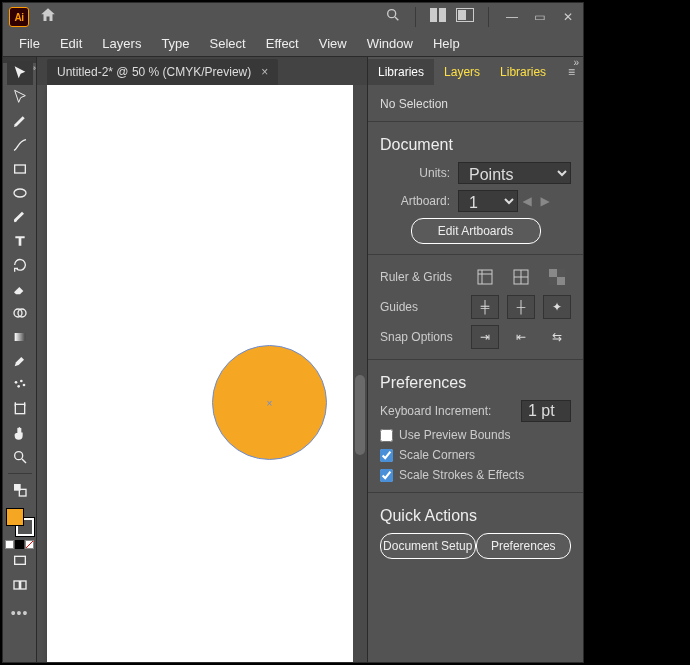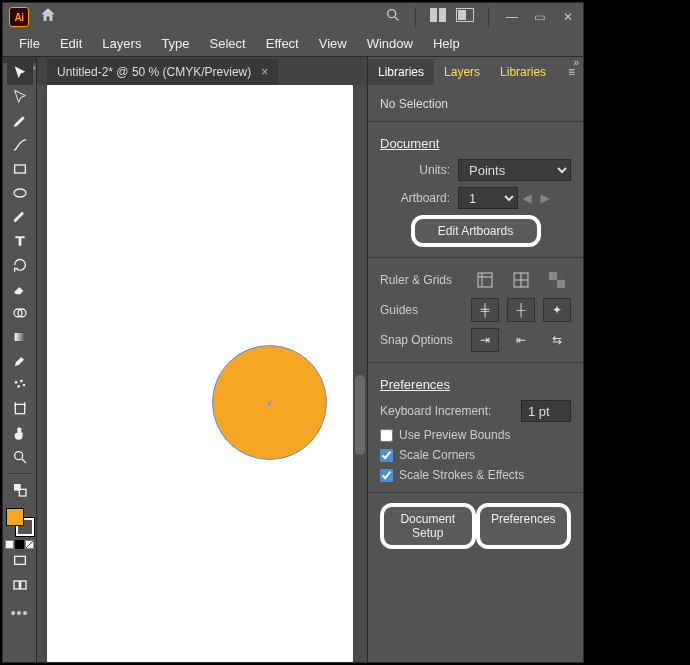--- a/index.html
+++ b/index.html
@@ -45,27 +45,27 @@
   .vscroll { position:absolute; right:0; top:0; width:14px; height:100%; background:#4a4a4a;}
   .vthumb { position:absolute; left:2px; width:10px; top:290px; height:80px; background:#6a6a6a; border-radius:5px;}
   
   .panel { width:216px; background:#535353; color:#ccc; font-size:12px; display:flex; flex-direction:column; border-left:1px solid #2a2a2a; position:relative;}
   .panel-exp{position:absolute;top:0;right:4px;color:#ccc;font-size:10px;}
   .ptabs { display:flex; height:28px; align-items:flex-end;}
   .ptab { padding:6px 10px; color:#fde047; font-size:12px;}
   .ptab.active { color:#fff; background:#434343;}
   .pbody { flex:1; overflow:auto; padding:0 12px 12px 12px; background:#535353;}
   .sect-label { color:#ddd; font-size:12px; margin:12px 0 8px 0;}
-  .sect-head { color:#eee; font-size:13px; margin:14px 0 8px 0;text-decoration:underline;}
+  .sect-head { color:#eee; font-size:16px; margin:14px 0 8px 0;}
   .divider { height:1px; background:#3d3d3d; margin:10px -12px;}
   .row { display:flex; align-items:center; margin:6px 0;}
   .row label { width:70px; text-align:right; color:#ccc; margin-right:8px;}
-  select,.txtin { background:#3b3b3b; border:1px solid #2a2a2a; color:#ddd; font-size:13px; height:22px; padding:2px 6px;}
+  select,.txtin { background:#3b3b3b; border:1px solid #2a2a2a; color:#ddd; font-size:16px; height:22px; padding:2px 6px;}
   .wide { flex:1;}
-  .btn { background:#5a5a5a; border:4px solid #ffffff; color:#eee; font-size:12px; padding:5px 0; text-align:center; border-radius:12px;}
+  .btn { background:#5a5a5a; border:1px solid #ffffff; color:#eee; font-size:12px; padding:5px 0; text-align:center; border-radius:12px;}
   .iconrow { display:flex; gap:8px; }
   .ibox { width:28px; height:24px; background:#4a4a4a; border:1px solid #333; display:flex; align-items:center; justify-content:center; color:#ddd; font-size:12px;}
   .ibox.ghost{background:transparent;border:none;}
   .chk { display:flex; align-items:center; gap:6px; margin:6px 0;}
   .chk input{width:13px;height:13px;accent-color:#4a90d9;}
   .qa-row{display:flex;gap:0;margin-top:8px;}
   .qa-row .btn{flex:1;}
   .arrow-sm{width:18px;height:22px;display:flex;align-items:center;justify-content:center;color:#888;}
   .panel-more{margin-left:auto;padding:6px 8px;color:#ccc;}
 </style>
@@ -358,20 +358,21 @@
         <label class="chk">
           <input type="checkbox" checked="" style="">
           <span>Scale Corners</span>
         </label>
         <label class="chk">
           <input type="checkbox" checked="" style="">
           <span>Scale Strokes &amp; Effects</span>
         </label>
         <div class="divider"></div>
 
+        <div class="sect-head">Quick Actions</div>
         <div class="qa-row">
           <div class="btn">Document Setup</div>
           <div class="btn">Preferences</div>
         </div>
       </div>
     </div>
 
   </div>
 </div>
 

